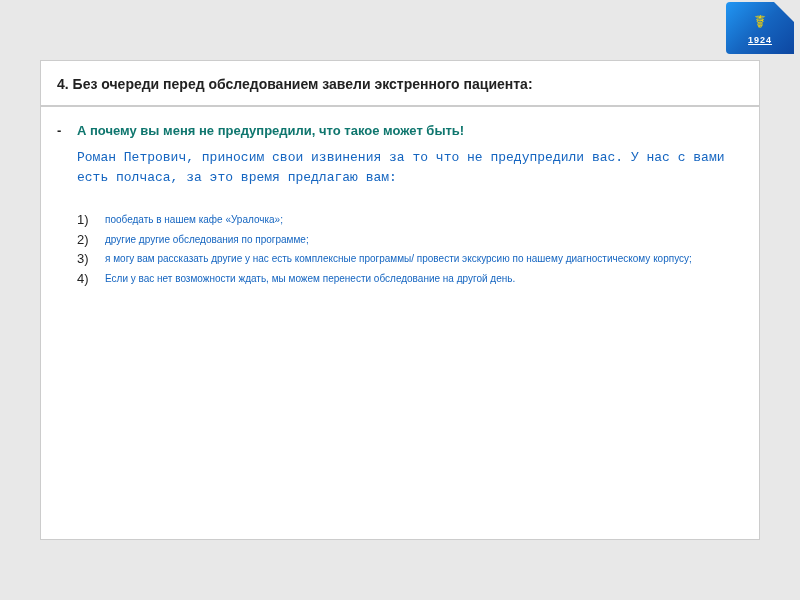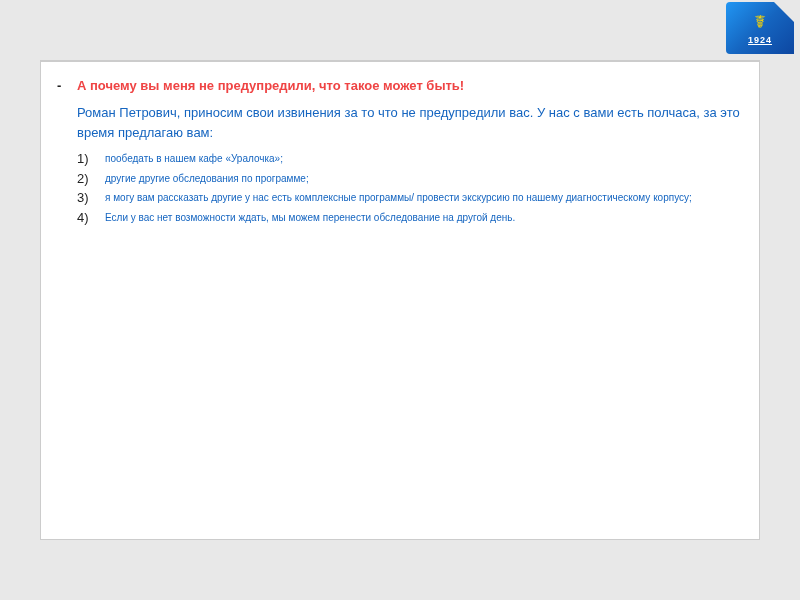--- a/index.html
+++ b/index.html
@@ -109,28 +109,29 @@
     .dash {
       font-size: 13px;
       color: #222222;
       min-width: 20px;
       padding-top: 0;
       font-weight: bold;
     }
 
     .question-text {
       font-size: 13px;
-      color: #ef4444;
+      color: #0f766e;
       font-weight: bold;
       flex: 1;
     }
 
     .answer-block {
       margin-left: 20px;
-      margin-bottom: 8px;
+      margin-bottom: 24px;
+      font-family: Liberation Mono, monospace;
     }
 
     .answer-text {
       font-size: 13px;
       color: #1565C0;
       text-align: justify;
       line-height: 1.55;
     }
 
     .numbered-list {
@@ -173,20 +174,23 @@
 
   <div class="logo-area">
     <div class="logo-badge">
       <span class="logo-icon">☤</span>
       <span class="logo-year">1924</span>
     </div>
   </div>
 
   <div class="main-card">
 
+    <div class="card-header">
+      <span class="card-header-text">4. Без очереди перед обследованием завели экстренного пациента:</span>
+    </div>
 
     <div class="divider-line"></div>
 
     <div class="card-body">
 
       <div class="question-row">
         <span class="dash">-</span>
         <span class="question-text">А почему вы меня не предупредили, что такое может быть!</span>
       </div>
 

